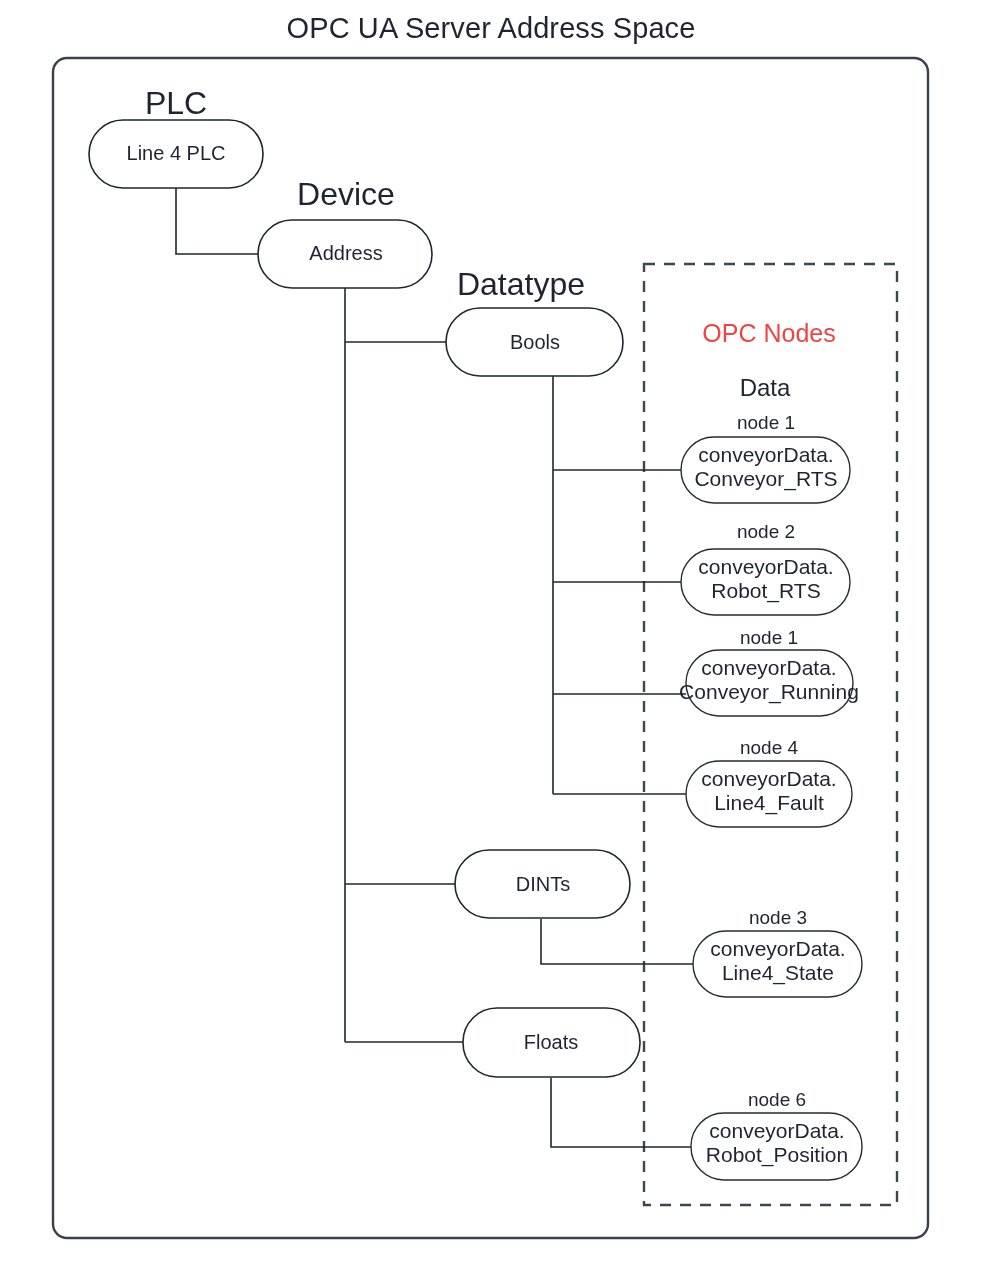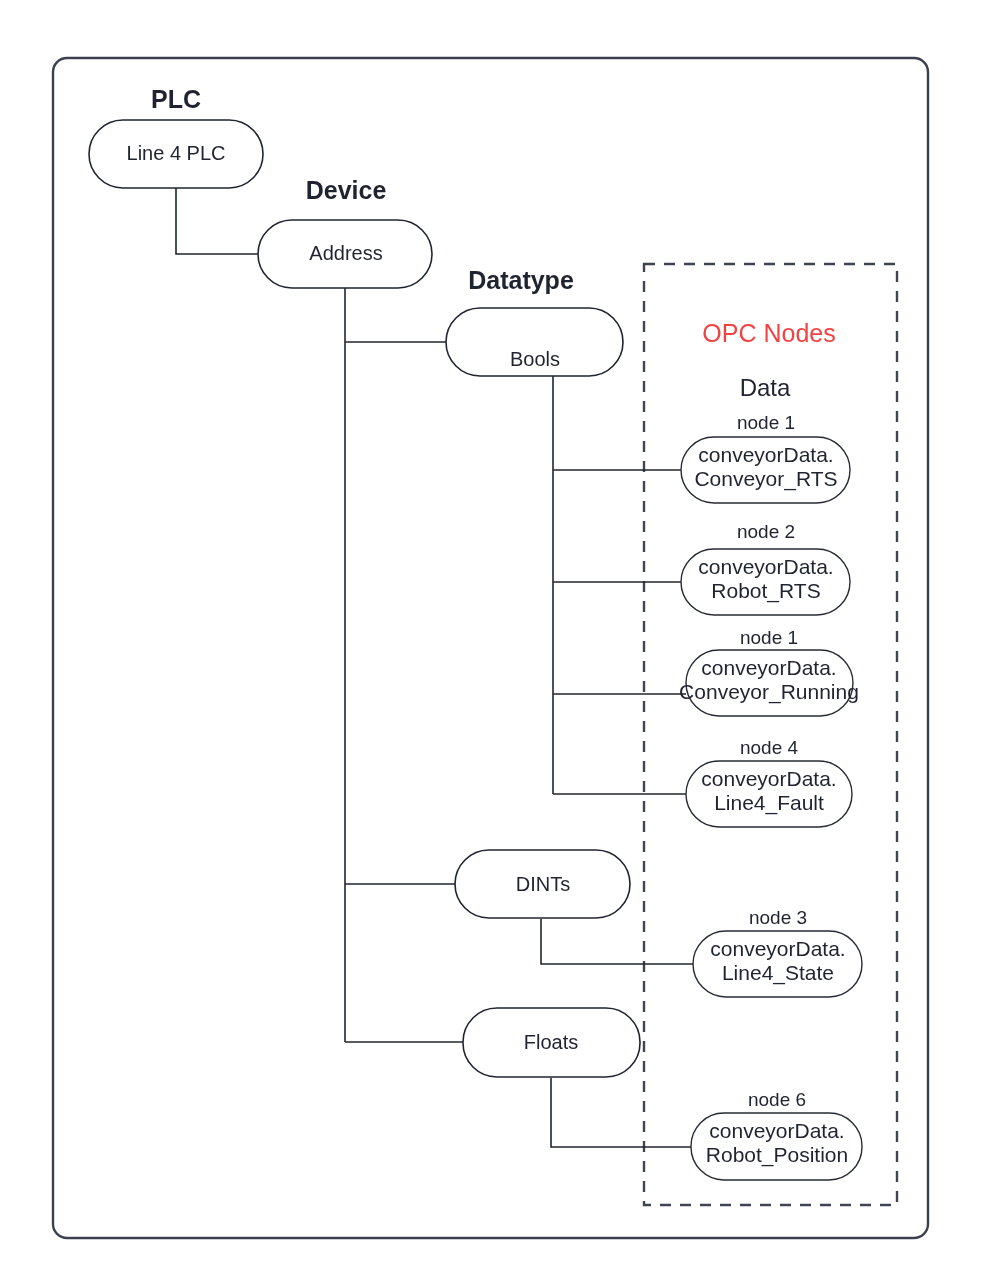--- a/index.html
+++ b/index.html
@@ -58,22 +58,21 @@
     position: absolute;
     white-space: nowrap;
     color: #1f2430;
     line-height: 1.14;
   }
   .title-text {
     font-size: 29px;
     letter-spacing: 0.1px;
   }
   .group-label {
-    font-size: 25px;
-    font-weight: bold;
+    font-size: 32px;
   }
   .pill-text {
     font-size: 20px;
     text-align: center;
   }
   .node-cap {
     font-size: 19px;
   }
   .node-text {
     font-size: 21px;
@@ -129,28 +128,29 @@
     <rect class="node-shape" x="463" y="1008" width="177" height="69" rx="34" ry="34"></rect>
 
     <rect class="node-shape-thin" x="681" y="437" width="169" height="66" rx="33" ry="33"></rect>
     <rect class="node-shape-thin" x="681" y="549" width="169" height="66" rx="33" ry="33"></rect>
     <rect class="node-shape-thin" x="686" y="650" width="167" height="66" rx="33" ry="33"></rect>
     <rect class="node-shape-thin" x="686" y="761" width="166" height="66" rx="33" ry="33"></rect>
     <rect class="node-shape-thin" x="693" y="931" width="169" height="66" rx="33" ry="33"></rect>
     <rect class="node-shape-thin" x="691" y="1113" width="171" height="67" rx="33" ry="33"></rect>
   </svg>
 
+  <div class="lbl title-text ctr" style="left:491px; top:12px;">OPC UA Server Address Space</div>
 
   <div class="lbl group-label ctr" style="left:176px; top:85px;">PLC</div>
   <div class="lbl group-label ctr" style="left:346px; top:176px;">Device</div>
   <div class="lbl group-label ctr" style="left:521px; top:266px;">Datatype</div>
 
   <div class="lbl pill-text ctr" style="left:176px; top:142px;">Line 4 PLC</div>
   <div class="lbl pill-text ctr" style="left:346px; top:242px;">Address</div>
-  <div class="lbl pill-text ctr" style="left:535px; top:348px;text-align:right;">Bools</div>
+  <div class="lbl pill-text ctr" style="left:535px; top:331px;text-align:right;">Bools</div>
   <div class="lbl pill-text ctr" style="left:543px; top:873px;">DINTs</div>
   <div class="lbl pill-text ctr" style="left:551px; top:1031px;">Floats</div>
 
   <div class="lbl red-head ctr" style="left:769px; top:319px;">OPC Nodes</div>
   <div class="lbl data-head ctr" style="left:765px; top:374px;">Data</div>
 
   <div class="lbl node-cap ctr" style="left:766px; top:412px;text-align:right;">node 1</div>
   <div class="lbl node-text ctr" style="left:766px; top:443px;">
     <div>conveyorData.</div>
     <div>Conveyor_RTS</div>

